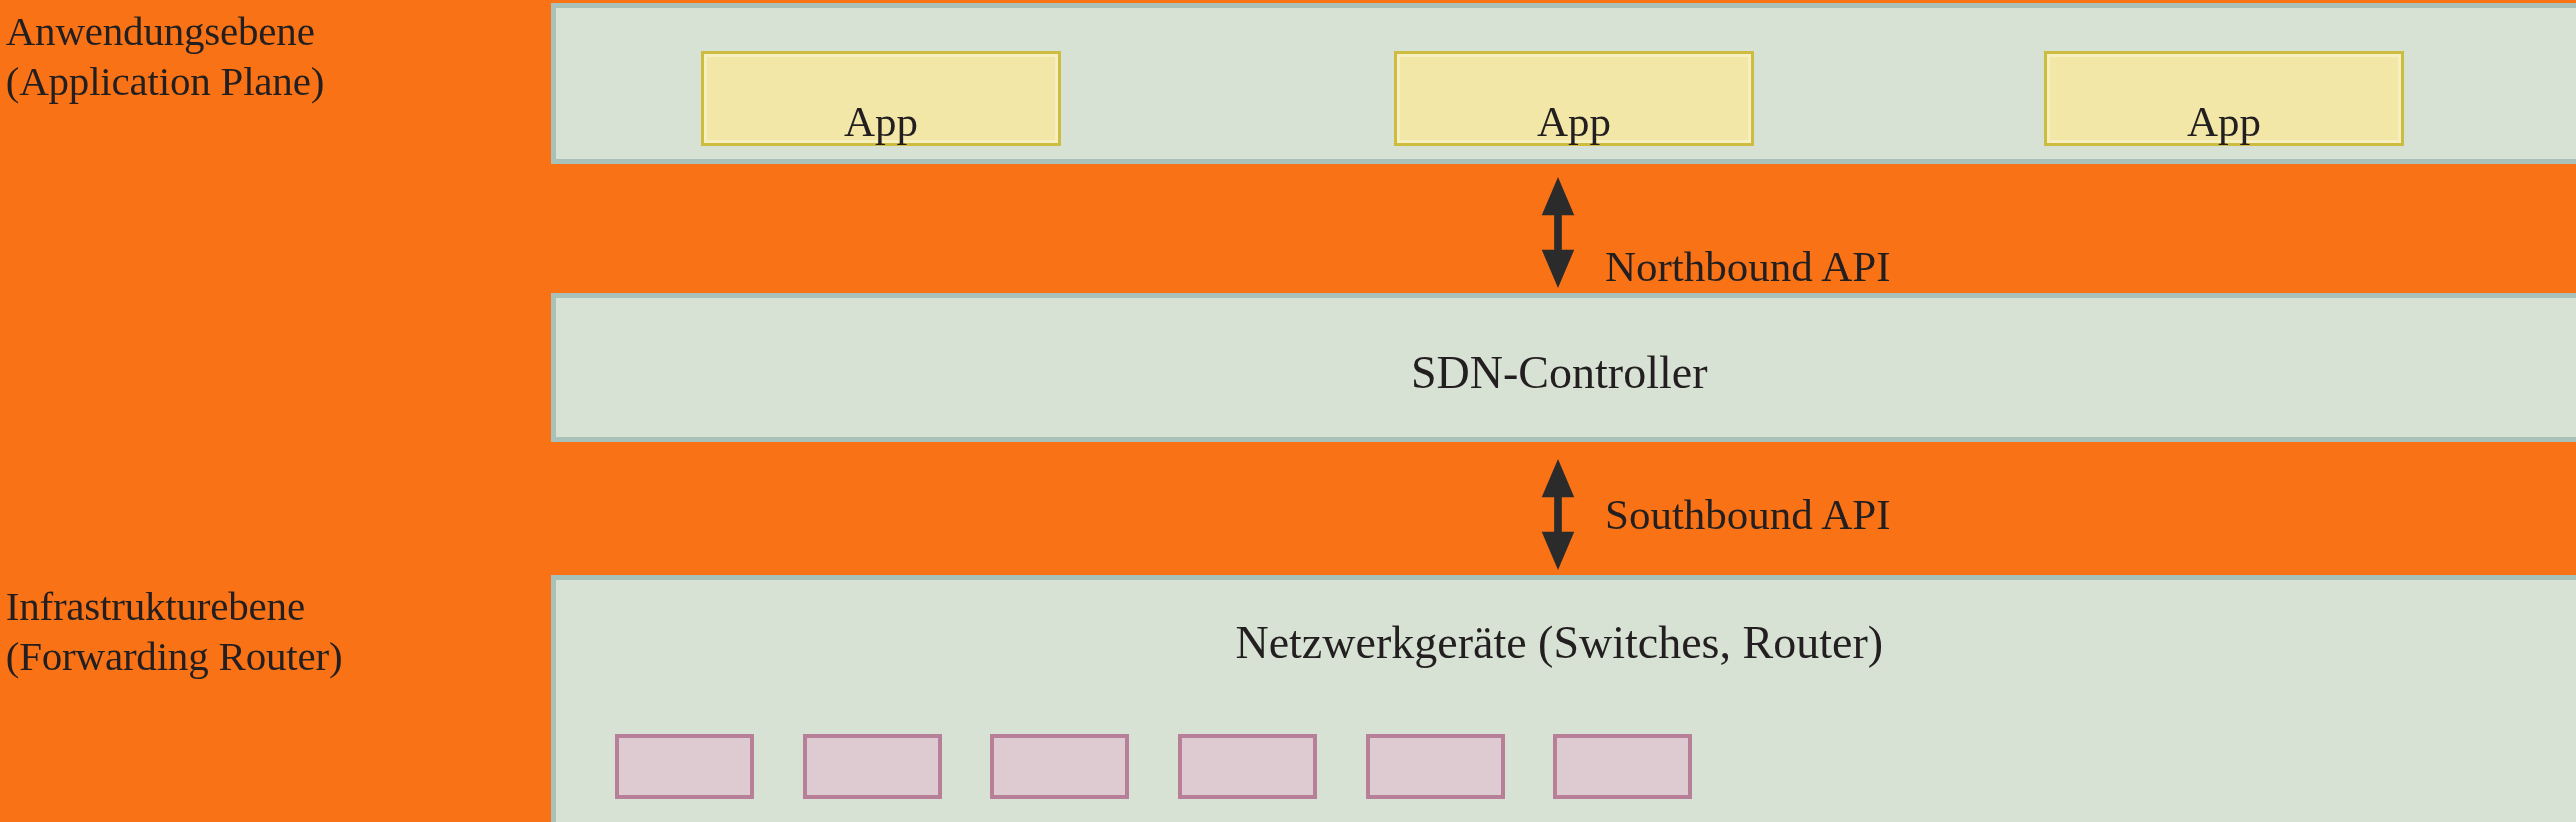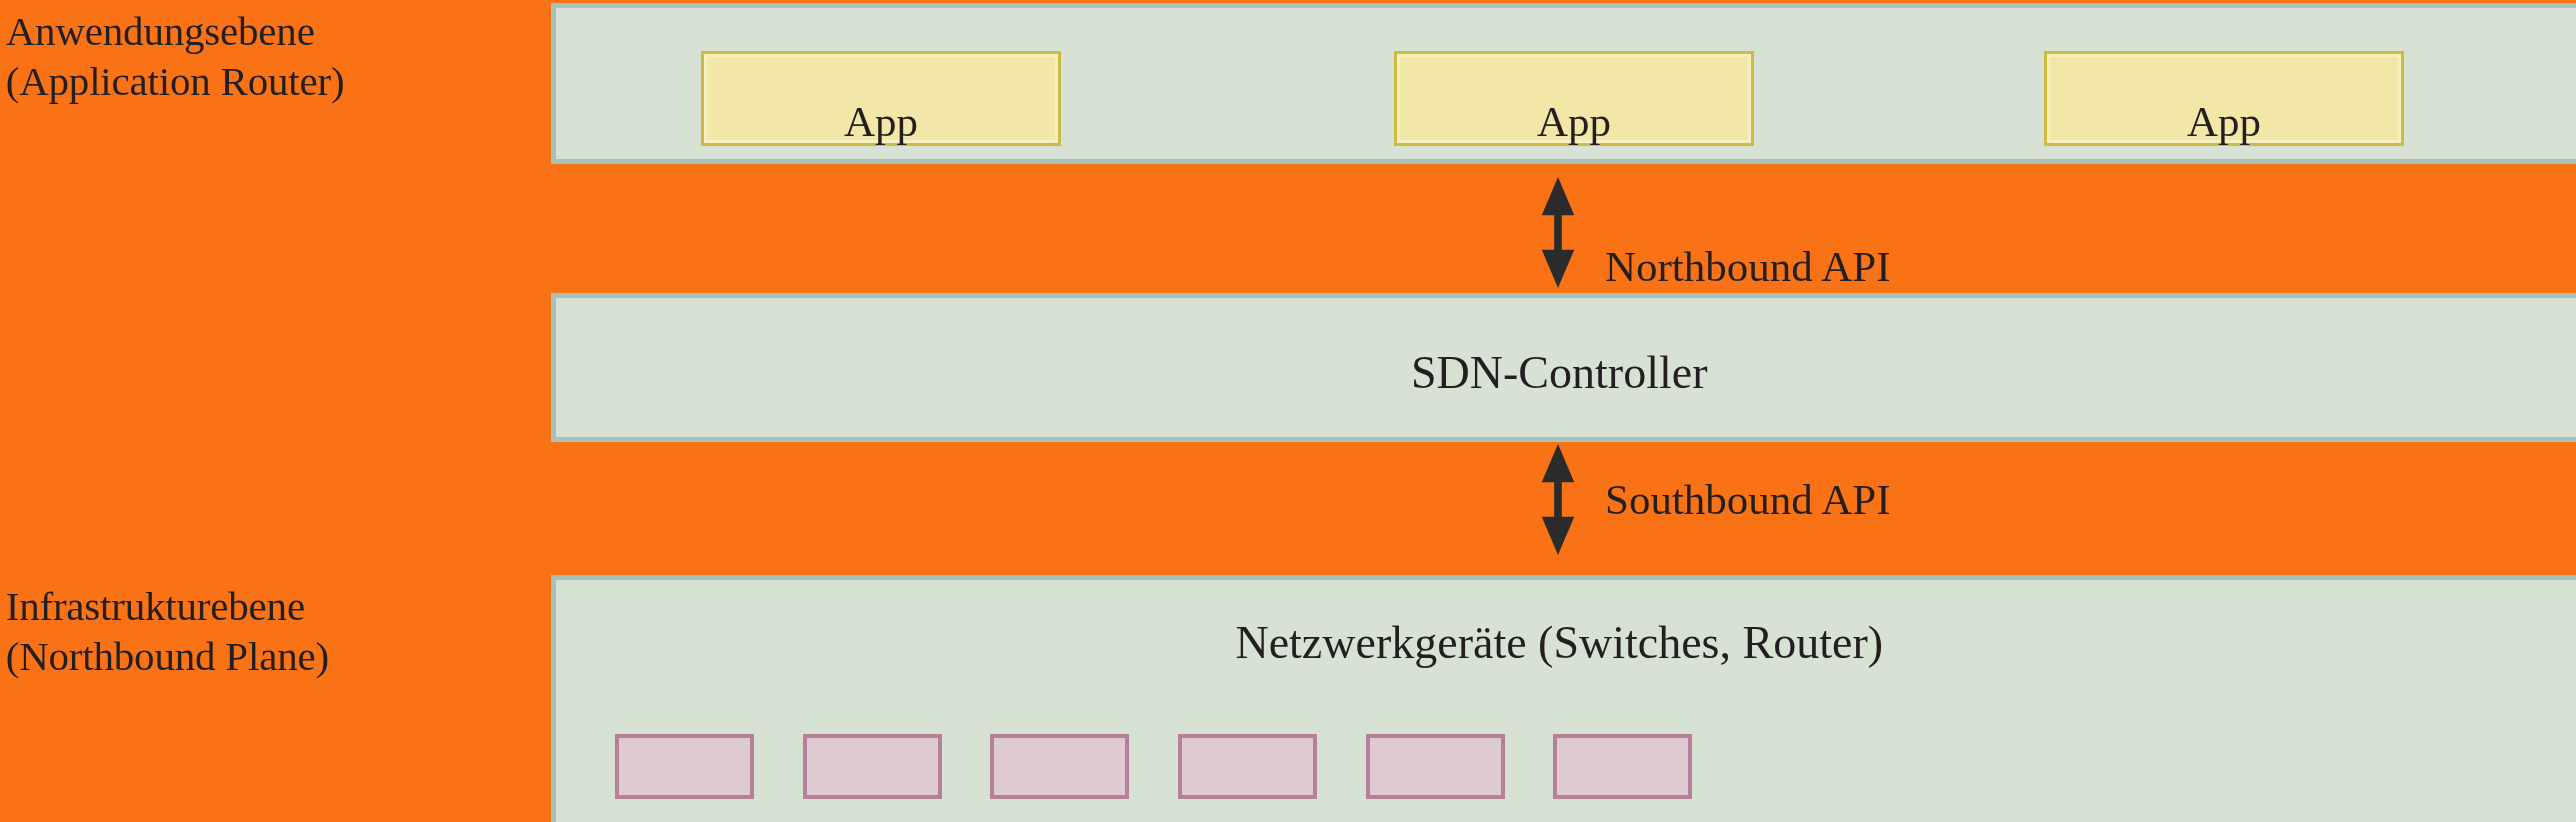--- a/index.html
+++ b/index.html
@@ -100,46 +100,46 @@
   #device-box-6 { left: 997px; width: 139px; }
 
   
   .api-group {
     position: absolute;
     left: 1536px;
     display: flex;
     align-items: center;
   }
   #api-northbound { top: 177px; align-items: flex-end; }
-  #api-southbound { top: 444px; }
+  #api-southbound { top: 459px; }
 
   .api-arrow { display: block; }
 
   .api-label {
     margin-left: 25px;
     color: #231f20;
     font-size: 43px;
     white-space: nowrap;
     line-height: 1;
   }
 </style>
 </head>
 <body>
 
 <div id="canvas">
 
   <div class="plane-label" id="label-application">
     <span class="l1">Anwendungsebene</span>
-    <span class="l2">(Application Router)</span>
+    <span class="l2">(Application Plane)</span>
   </div>
 
 
   <div class="plane-label" id="label-infra">
     <span class="l1">Infrastrukturebene</span>
-    <span class="l2">(Northbound Plane)</span>
+    <span class="l2">(Forwarding Router)</span>
   </div>
 
   <div class="plane-panel" id="panel-application">
 
     <div class="app-box" id="app-box-1">
       <span>App</span>
     </div>
 
     <div class="app-box" id="app-box-2">
       <span>App</span>

